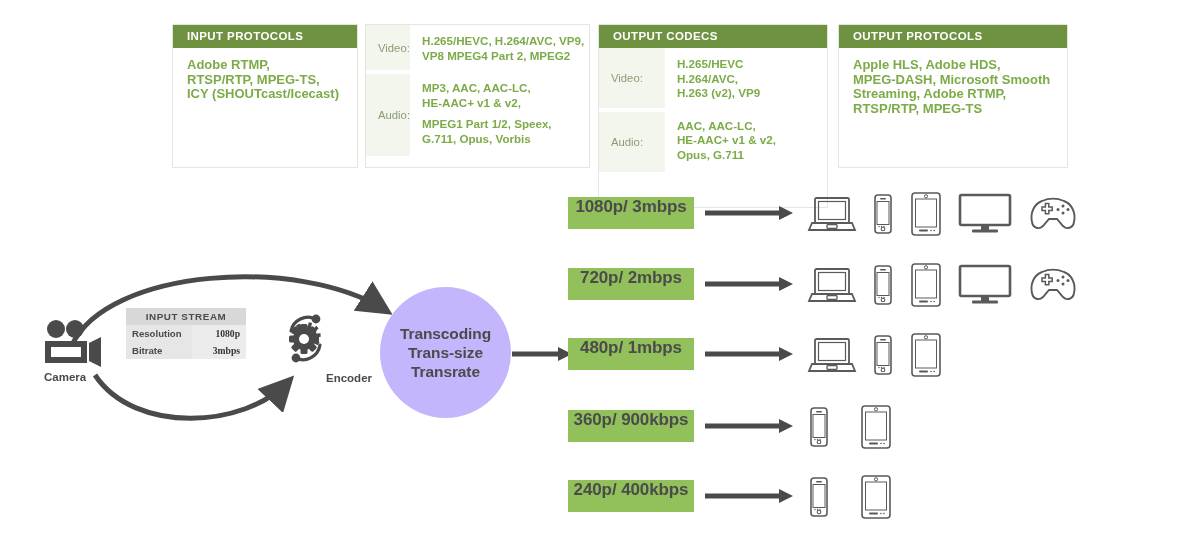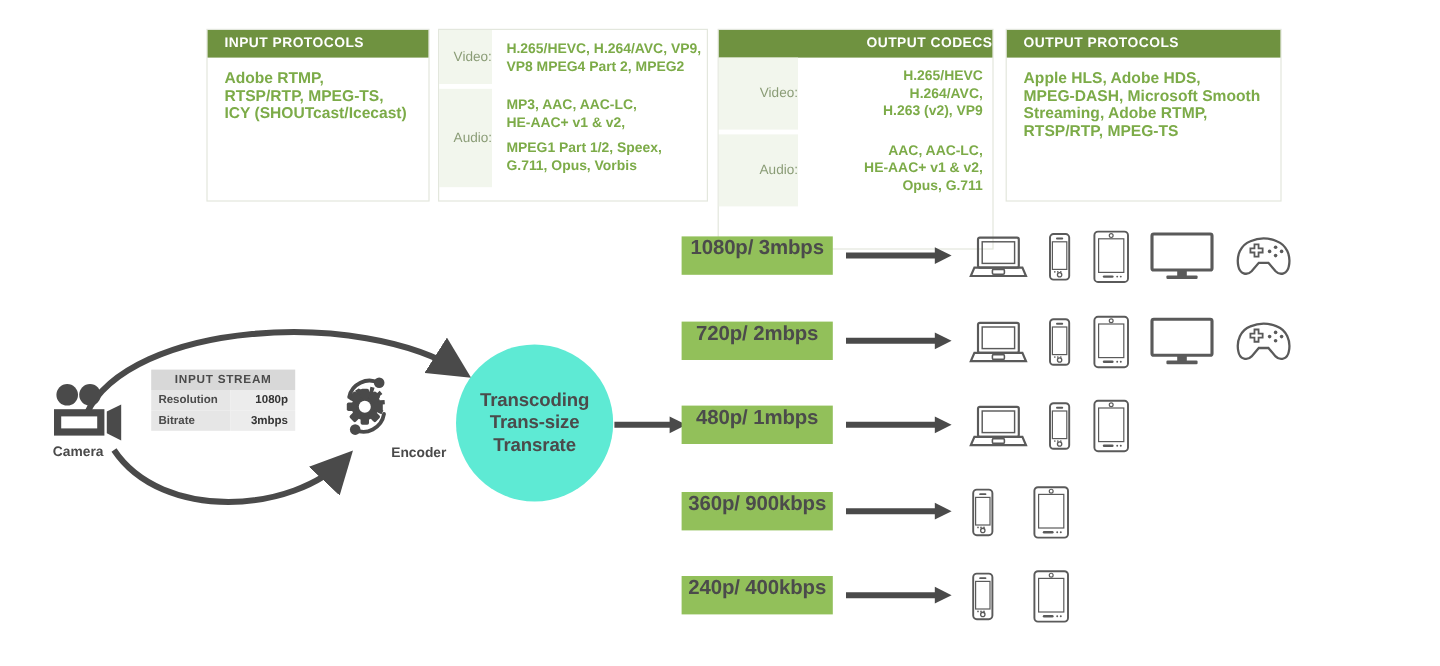--- a/index.html
+++ b/index.html
@@ -104,31 +104,32 @@
     background: #e6e6e6;
     color: #4a4a4a;
     padding: 3px 4px 3px 6px;
     width: 56px;
   }
   .stream-val {
     background: #ececec;
     color: #333333;
     padding: 3px 6px 3px 4px;
     text-align: right;
+    font-family: Liberation Serif, serif;
   }
 
   
   .circle {
     position: absolute;
     left: 380px;
     top: 287px;
     width: 131px;
     height: 131px;
     border-radius: 50%;
-    background: #5eead4;
+    background: #c4b5fd;
     display: flex;
     flex-direction: column;
     align-items: center;
     justify-content: center;
     color: #4b4b4b;
     font-size: 15.5px;
     font-weight: bold;
     line-height: 19px;
     text-align: center;
     letter-spacing: -0.1px;
@@ -189,21 +190,21 @@
         </div>
         <div class="grp">
           <div class="ln">MPEG1 Part 1/2, Speex,</div>
           <div class="ln">G.711, Opus, Vorbis</div>
         </div>
       </div>
     </div>
   </div>
 </div>
 
-<div class="spec-box" style="left:598px; top:24px; width:230px; height:184px;text-align:right;">
+<div class="spec-box" style="left:598px; top:24px; width:230px; height:184px;">
   <div class="spec-head">OUTPUT CODECS</div>
   <div class="codec-table">
     <div class="codec-row">
       <div class="codec-label">Video:</div>
       <div class="codec-val">
         <div class="grp">
           <div class="ln">H.265/HEVC</div>
           <div class="ln">H.264/AVC,</div>
           <div class="ln">H.263 (v2), VP9</div>
         </div>

